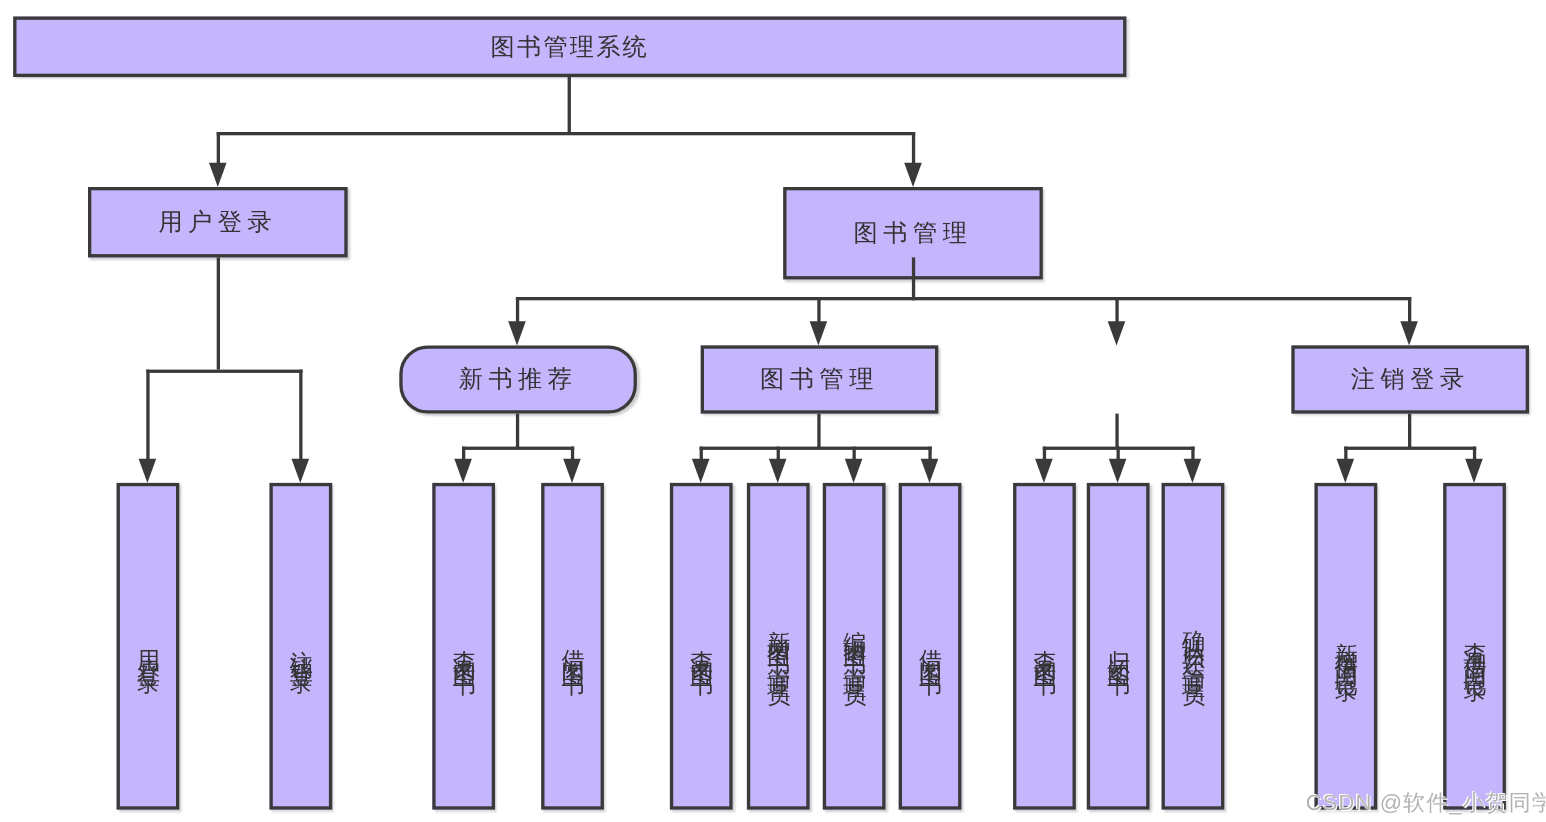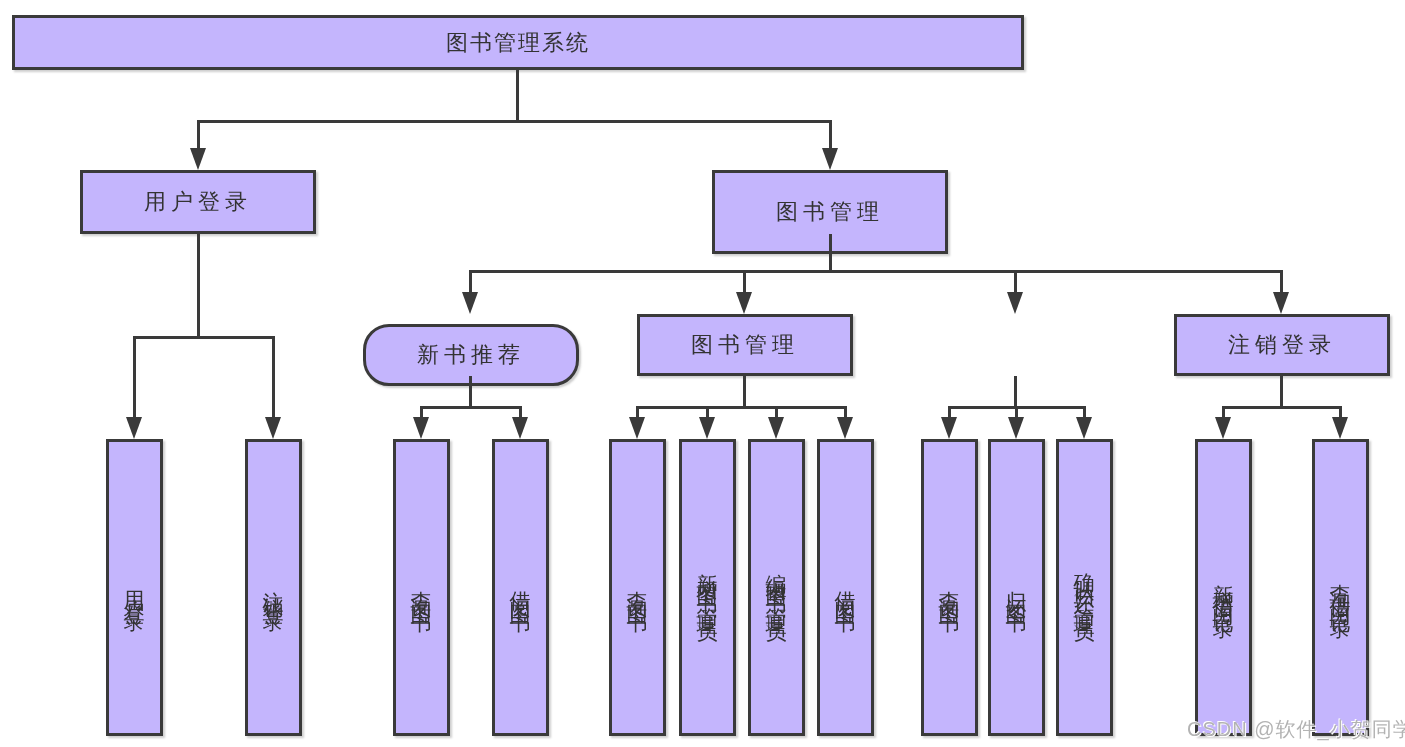--- a/index.html
+++ b/index.html
@@ -53,21 +53,21 @@
 </head>
 <body>
 
 <div class="canvas">
 
   <div class="box root" style="left:12px;top:15px;width:1012px;height:55px;">图书管理系统</div>
 
   <div class="box" style="left:80px;top:170px;width:236px;height:64px;">用户登录</div>
   <div class="box" style="left:712px;top:170px;width:236px;height:84px;">图书管理</div>
 
-  <div class="box" style="left:363px;top:324px;width:216px;height:62px;border-radius:26px;">新书推荐</div>
+  <div class="box" style="left:363px;top:314px;width:216px;height:62px;border-radius:26px;">新书推荐</div>
   <div class="box" style="left:637px;top:314px;width:216px;height:62px;">图书管理</div>
   <div class="box" style="left:1174px;top:314px;width:216px;height:62px;">注销登录</div>
 
   <div class="box vtext" style="left:106px;top:439px;width:57px;height:297px;">用户登录</div>
   <div class="box vtext" style="left:245px;top:439px;width:57px;height:297px;">注销登录</div>
 
   <div class="box vtext" style="left:393px;top:439px;width:57px;height:297px;">查询图书</div>
   <div class="box vtext" style="left:492px;top:439px;width:57px;height:297px;">借阅图书</div>
 
   <div class="box vtext" style="left:609px;top:439px;width:57px;height:297px;">查询图书</div>

